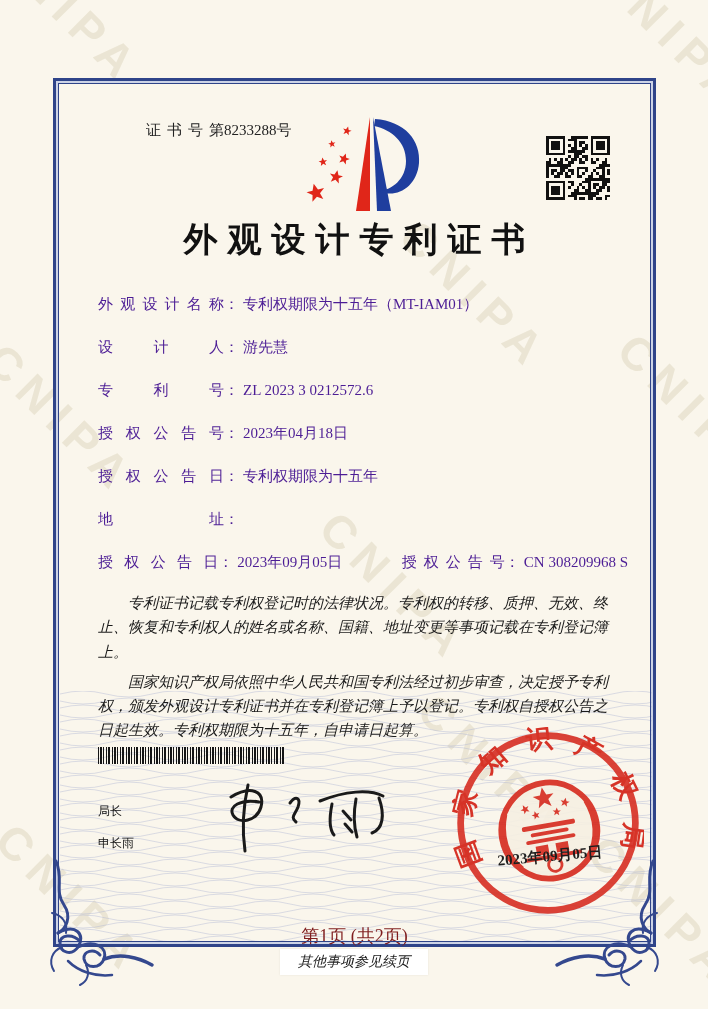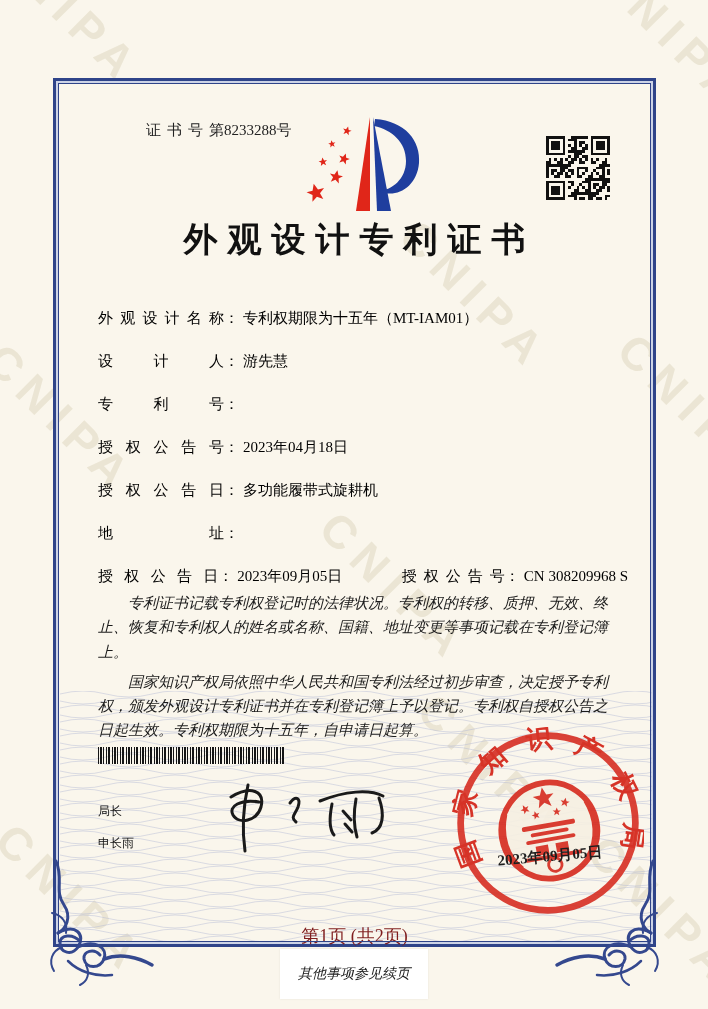--- a/index.html
+++ b/index.html
@@ -38,21 +38,21 @@
 
   .logo { position:absolute; left:243px; top:30px; width:130px; height:105px; }
 
   .qr { position:absolute; left:487px; top:52px; width:70px; height:70px; }
 
   .title {
     position:absolute; left:0; top:136px; width:100%; text-align:center;
     font-size:34px; font-weight:bold; letter-spacing:10px; text-indent:10px; color:#111;
   }
 
-  .fields { position:absolute; left:42px; top:226px; width:530px; font-size:15px; color:#000000; }
+  .fields { position:absolute; left:42px; top:212px; width:530px; font-size:15px; color:#4c1d95; }
   .frow { display:flex; line-height:22px; margin-bottom:21px; white-space:nowrap; }
   .flabel { display:inline-block; width:126px; text-align:justify; text-align-last:justify; }
   .flabel2 { display:inline-block; width:108px; text-align:justify; text-align-last:justify;margin-left:44px; }
   .fcolon { display:inline-block; margin-right:4px; }
   .fvalue {}
   .fvalue-fixed { display:inline-block; width:126px; }
 
   .body-text {
     position:absolute; left:42px; top:510px; width:520px;
     font-size:15px; line-height:1.62; color:#1b1b1b; font-style:italic;
@@ -87,21 +87,21 @@
   .flourish.fl-left { left:-14px; bottom:-44px; }
   .flourish.fl-right { right:-14px; bottom:-44px; transform:scaleX(-1); }
 
   .page-num {
     position:absolute; left:0; top:843px; width:100%; text-align:center;
     font-size:18px; color:#7f1d1d;
   }
 
   .note-box {
     position:absolute; left:50%; top:949px; transform:translateX(-50%);
-    background:#ffffff; padding:16px 18px; font-size:14px; font-style:italic;
+    background:#ffffff; padding:4px 18px; font-size:14px; font-style:italic;
     color:#1b1b1b; white-space:nowrap; box-shadow:0 0 2px rgba(0,0,0,0.08);
   }
 </style>
 </head>
 <body>
 
 <div class="page">
 
   <span class="wm" style="left:-28px; top:-18px;">CNIPA</span>
   <span class="wm" style="left:578px; top:8px;">CNIPA</span>
@@ -383,30 +383,31 @@
         <span class="fvalue">专利权期限为十五年（MT-IAM01）</span>
       </div>
       <div class="frow">
         <span class="flabel">设计人</span>
           <span class="fcolon">：</span>
         <span class="fvalue">游先慧</span>
       </div>
       <div class="frow">
         <span class="flabel">专利号</span>
           <span class="fcolon">：</span>
+        <span class="fvalue">ZL 2023 3 0212572.6</span>
       </div>
       <div class="frow">
         <span class="flabel">授权公告号</span>
           <span class="fcolon">：</span>
         <span class="fvalue">2023年04月18日</span>
       </div>
       <div class="frow">
         <span class="flabel">授权公告日</span>
           <span class="fcolon">：</span>
-        <span class="fvalue">多功能履带式旋耕机</span>
+        <span class="fvalue">专利权期限为十五年</span>
       </div>
       <div class="frow">
         <span class="flabel">地址</span>
           <span class="fcolon">：</span>
       </div>
       <div class="frow">
         <span class="flabel">授权公告日</span>
           <span class="fcolon">：</span>
         <span class="fvalue fvalue-fixed">2023年09月05日</span>
         <span class="flabel2">授权公告号</span>

